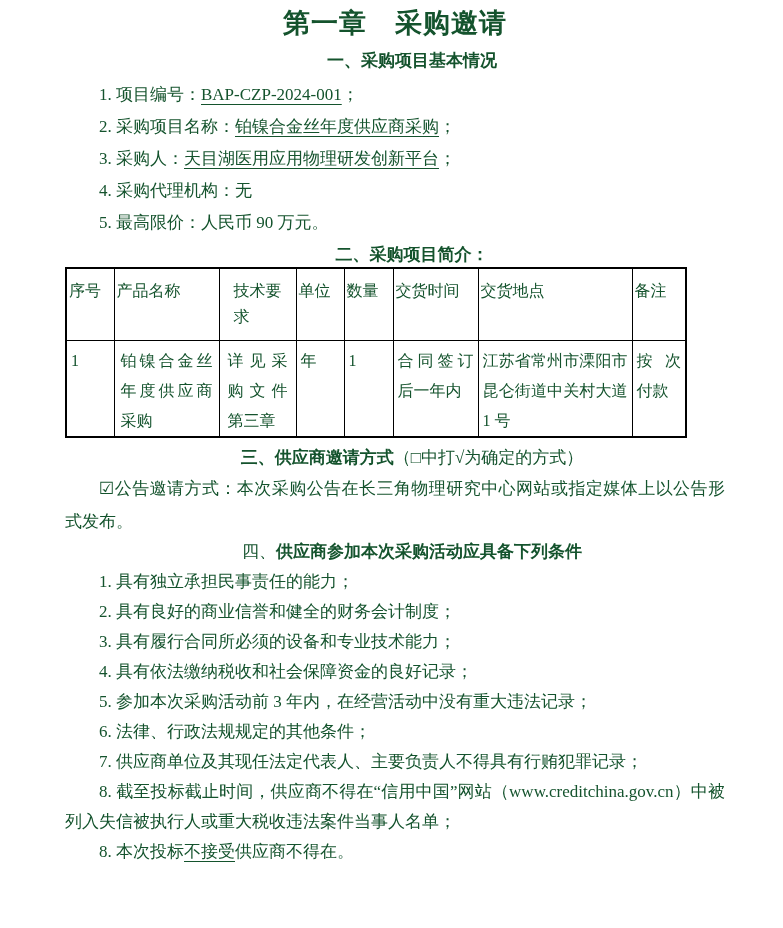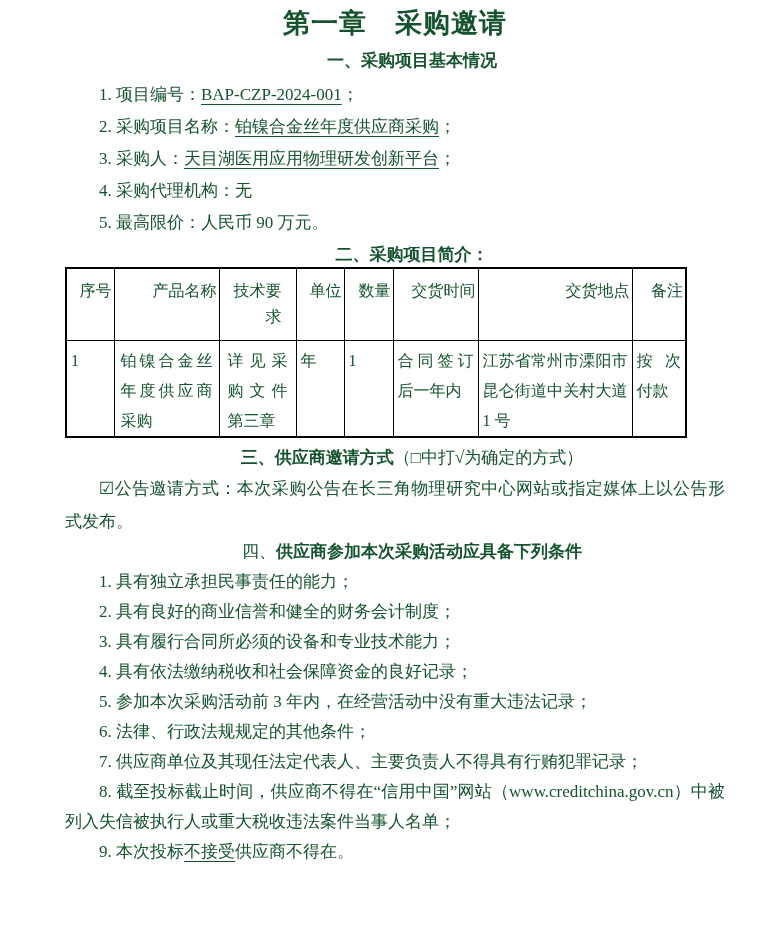--- a/index.html
+++ b/index.html
@@ -57,21 +57,21 @@
   table.spec th, table.spec td {
     border: 1px solid #000;
     font-weight: normal;
     vertical-align: top;
     word-break: break-all;
     overflow: hidden;
   }
   table.spec th {
     height: 62px;
     padding: 9px 2px 0 2px;
-    text-align: right;
+    text-align: left;
     line-height: 26px;
   }
   table.spec th.col-tech { padding-left: 14px; padding-right: 14px; }
   table.spec td {
     height: 88px;
     padding: 5px 4px 0 4px;
     text-align: justify;
     text-justify: inter-ideograph;
     line-height: 30px;
   }
@@ -155,16 +155,16 @@
 
   <div class="s4-items">
     <p class="doc-item"><span>1. 具有独立承担民事责任的能力；</span></p>
     <p class="doc-item"><span>2. 具有良好的商业信誉和健全的财务会计制度；</span></p>
     <p class="doc-item"><span>3. 具有履行合同所必须的设备和专业技术能力；</span></p>
     <p class="doc-item"><span>4. 具有依法缴纳税收和社会保障资金的良好记录；</span></p>
     <p class="doc-item"><span>5. 参加本次采购活动前 3 年内，在经营活动中没有重大违法记录；</span></p>
     <p class="doc-item"><span>6. 法律、行政法规规定的其他条件；</span></p>
     <p class="doc-item"><span>7. 供应商单位及其现任法定代表人、主要负责人不得具有行贿犯罪记录；</span></p>
     <p class="doc-item"><span>8. 截至投标截止时间，供应商不得在“信用中国”网站（www.creditchina.gov.cn）中被列入失信被执行人或重大税收违法案件当事人名单；</span></p>
-    <p class="doc-item"><span>9. 本次投标</span><span class="u-val">不接受</span><span>供应商不得在。</span></p>
+    <p class="doc-item"><span>8. 本次投标</span><span class="u-val">不接受</span><span>供应商不得在。</span></p>
   </div>
 
 </div>
 
 </body></html>

